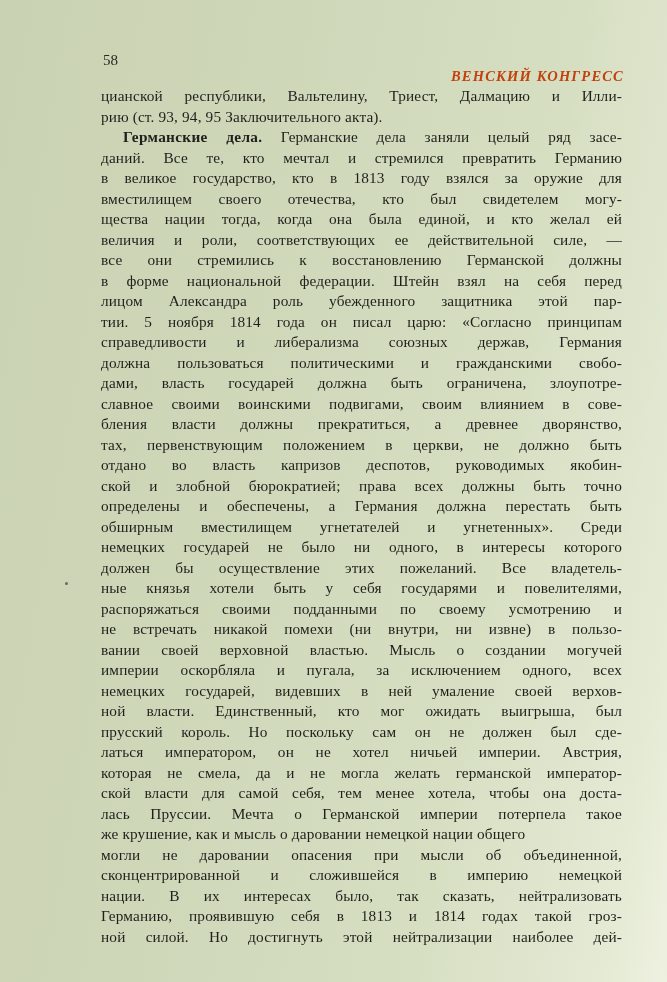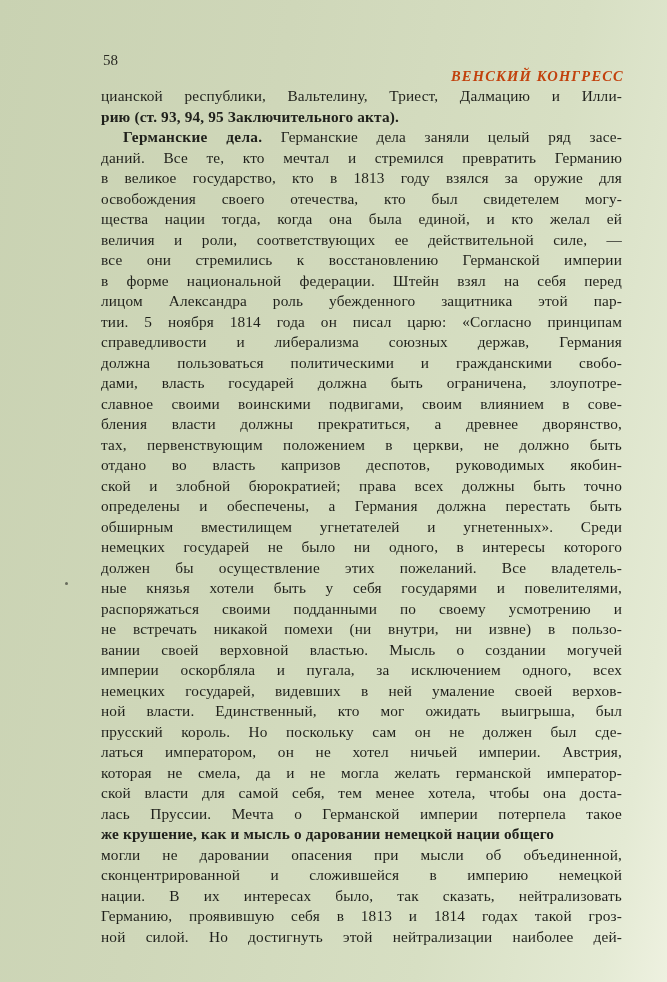--- a/index.html
+++ b/index.html
@@ -60,21 +60,20 @@
       font-family: "Liberation Serif", "DejaVu Serif", serif;
       font-size: 15.3px;
       white-space: nowrap;
       text-align: justify;
       text-align-last: justify;
       color: #1f201b;
       letter-spacing: 0.15px;
     }
     .line.last {
       text-align-last: left;
-      font-weight: bold;
     }
     .line.indent {
       padding-left: 22px;
     }
     .lead-bold {
       font-weight: bold;
       letter-spacing: 0.3px;
     }
     .speck {
       position: absolute;
@@ -101,24 +100,24 @@
 
     <div>
       <span class="line">цианской республики, Вальтелину, Триест, Далмацию и Илли-</span>
       <span class="line last">рию (ст. 93, 94, 95 Заключительного акта).</span>
     </div>
 
     <div>
       <span class="line indent"><span class="lead-bold">Германские дела.</span><span> Германские дела заняли целый ряд засе-</span></span>
       <span class="line">даний. Все те, кто мечтал и стремился превратить Германию</span>
       <span class="line">в великое государство, кто в 1813 году взялся за оружие для</span>
-      <span class="line">освобождения своего отечества, кто был свидетелем могу-</span>
+      <span class="line">вместилищем своего отечества, кто был свидетелем могу-</span>
       <span class="line">щества нации тогда, когда она была единой, и кто желал ей</span>
       <span class="line">величия и роли, соответствующих ее действительной силе, —</span>
-      <span class="line">все они стремились к восстановлению Германской империи</span>
+      <span class="line">все они стремились к восстановлению Германской должны</span>
       <span class="line">в форме национальной федерации. Штейн взял на себя перед</span>
       <span class="line">лицом Александра роль убежденного защитника этой пар-</span>
       <span class="line">тии. 5 ноября 1814 года он писал царю: «Согласно принципам</span>
       <span class="line">справедливости и либерализма союзных держав, Германия</span>
       <span class="line">должна пользоваться политическими и гражданскими свобо-</span>
       <span class="line">дами, власть государей должна быть ограничена, злоупотре-</span>
       <span class="line">славное своими воинскими подвигами, своим влиянием в сове-</span>
       <span class="line">бления власти должны прекратиться, а древнее дворянство,</span>
       <span class="line">тах, первенствующим положением в церкви, не должно быть</span>
       <span class="line">отдано во власть капризов деспотов, руководимых якобин-</span>

